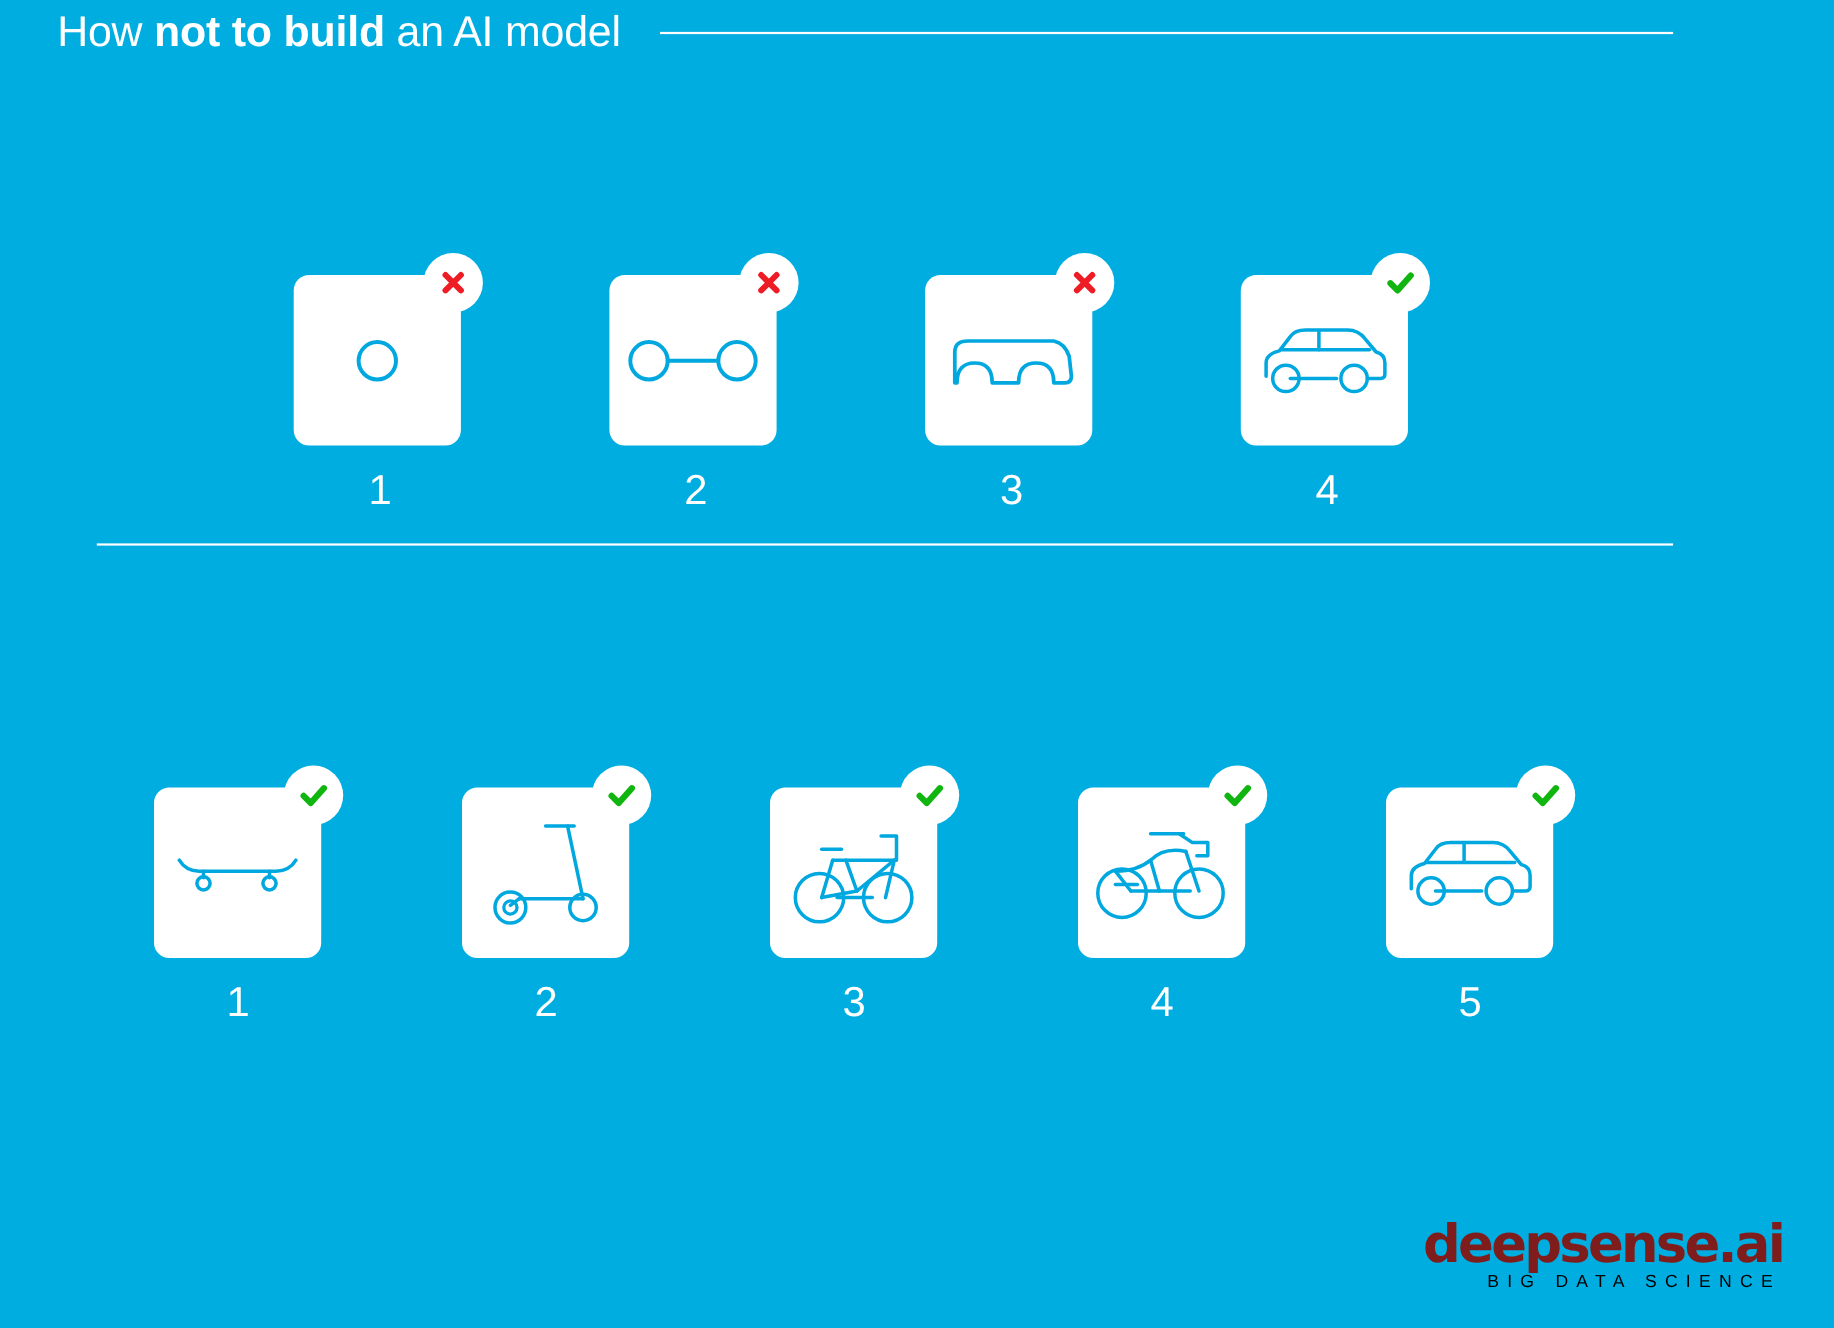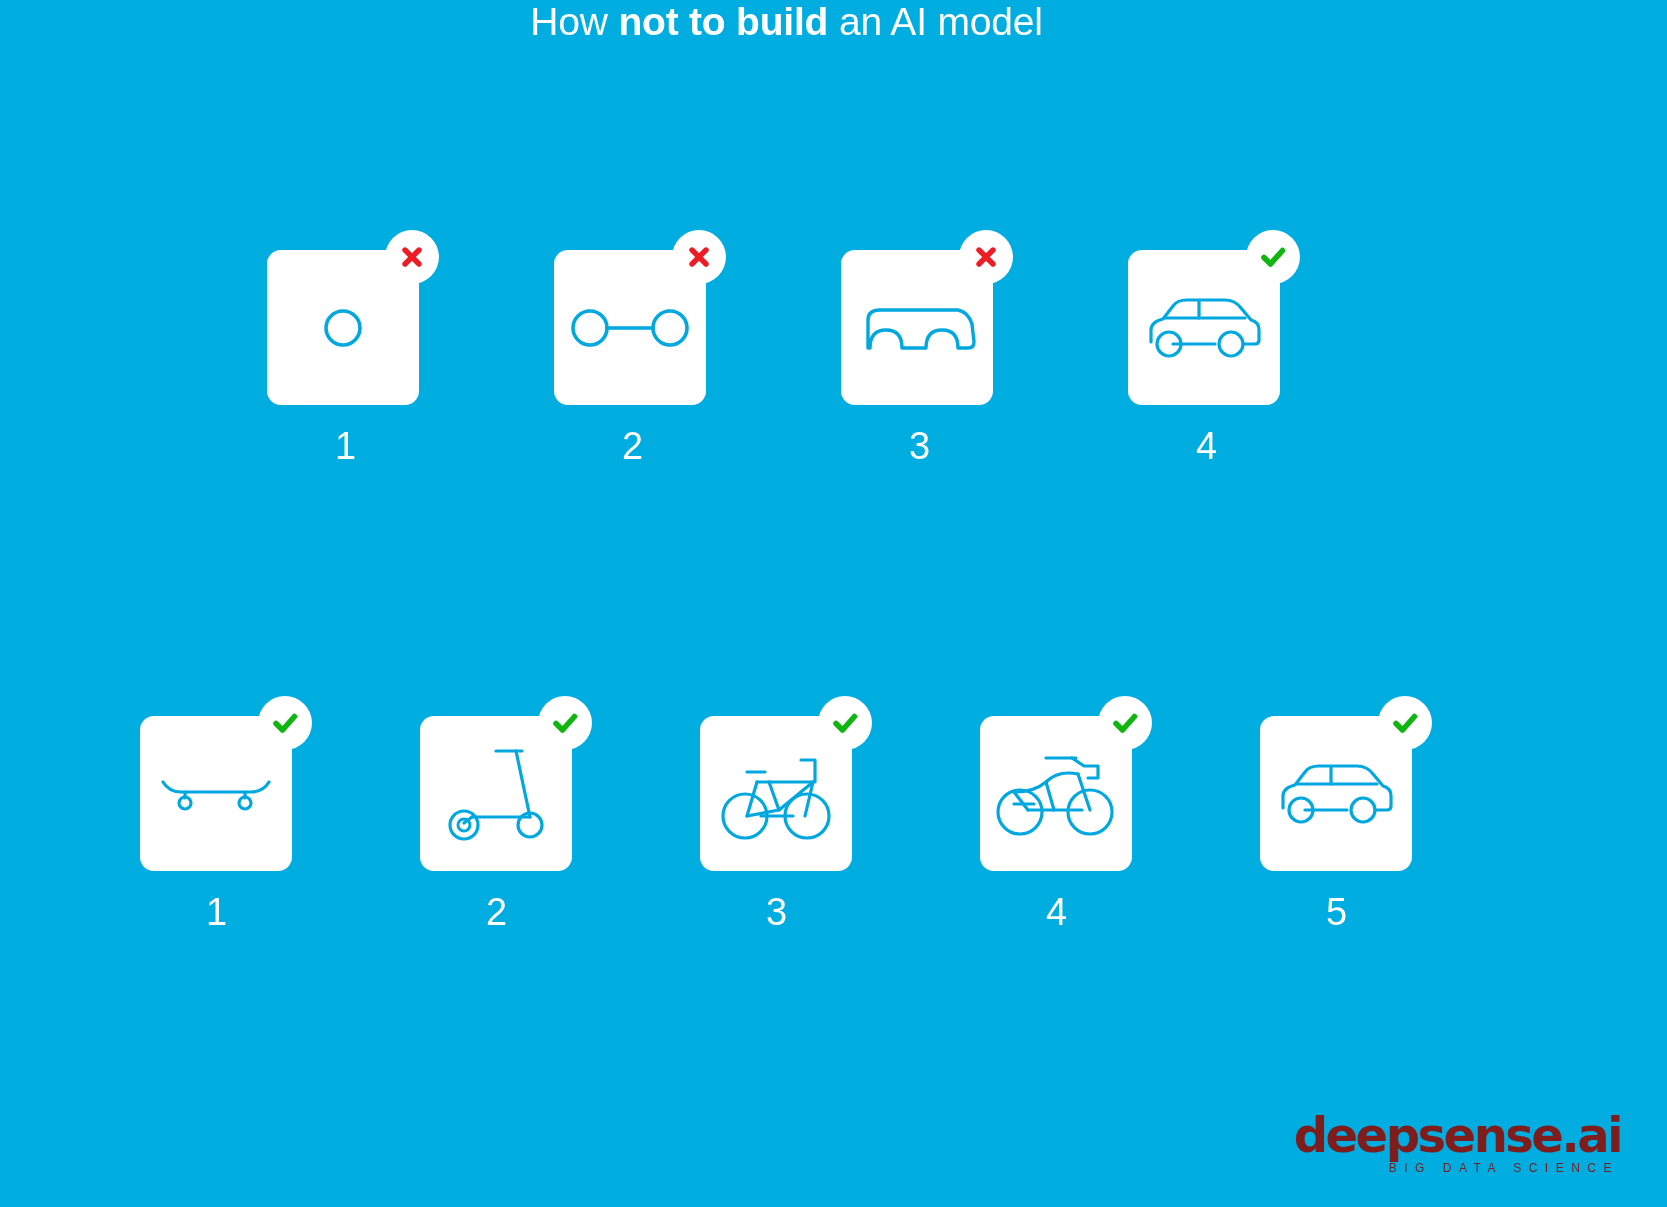--- a/index.html
+++ b/index.html
@@ -19,21 +19,20 @@
   .section { position: absolute; left: 0; width: 1667px; }
   #section-not { top: 0; }
   #section-yes { top: 465px; }
 
   .heading-row {
     display: flex;
     align-items: center;
     padding-left: 52px;
     padding-right: 146px;
     height: 60px;
-    flex-direction: column;
   }
   .heading-text {
     font-size: 39px;
     font-weight: 400;
     color: #ffffff;
     white-space: nowrap;
     letter-spacing: -0.2px;
   }
   .heading-text b { font-weight: 700; }
   .heading-rule {
@@ -107,22 +106,22 @@
   }
   .logo-word {
     font-size: 48px;
     font-weight: 700;
     color: #7f1d1d;
     letter-spacing: -2.5px;
     line-height: 0.9;
     font-family: "DejaVu Sans", sans-serif;
   }
   .logo-tag {
-    font-size: 12px;
-    color: #7f1d1d;
+    font-size: 16px;
+    color: #000000;
     letter-spacing: 7.5px;
     margin-top: 4px;
     padding-right: 2px;
     font-family: "Liberation Sans", sans-serif;
     text-align: right;
   }
 </style>
 </head>
 <body>
 

